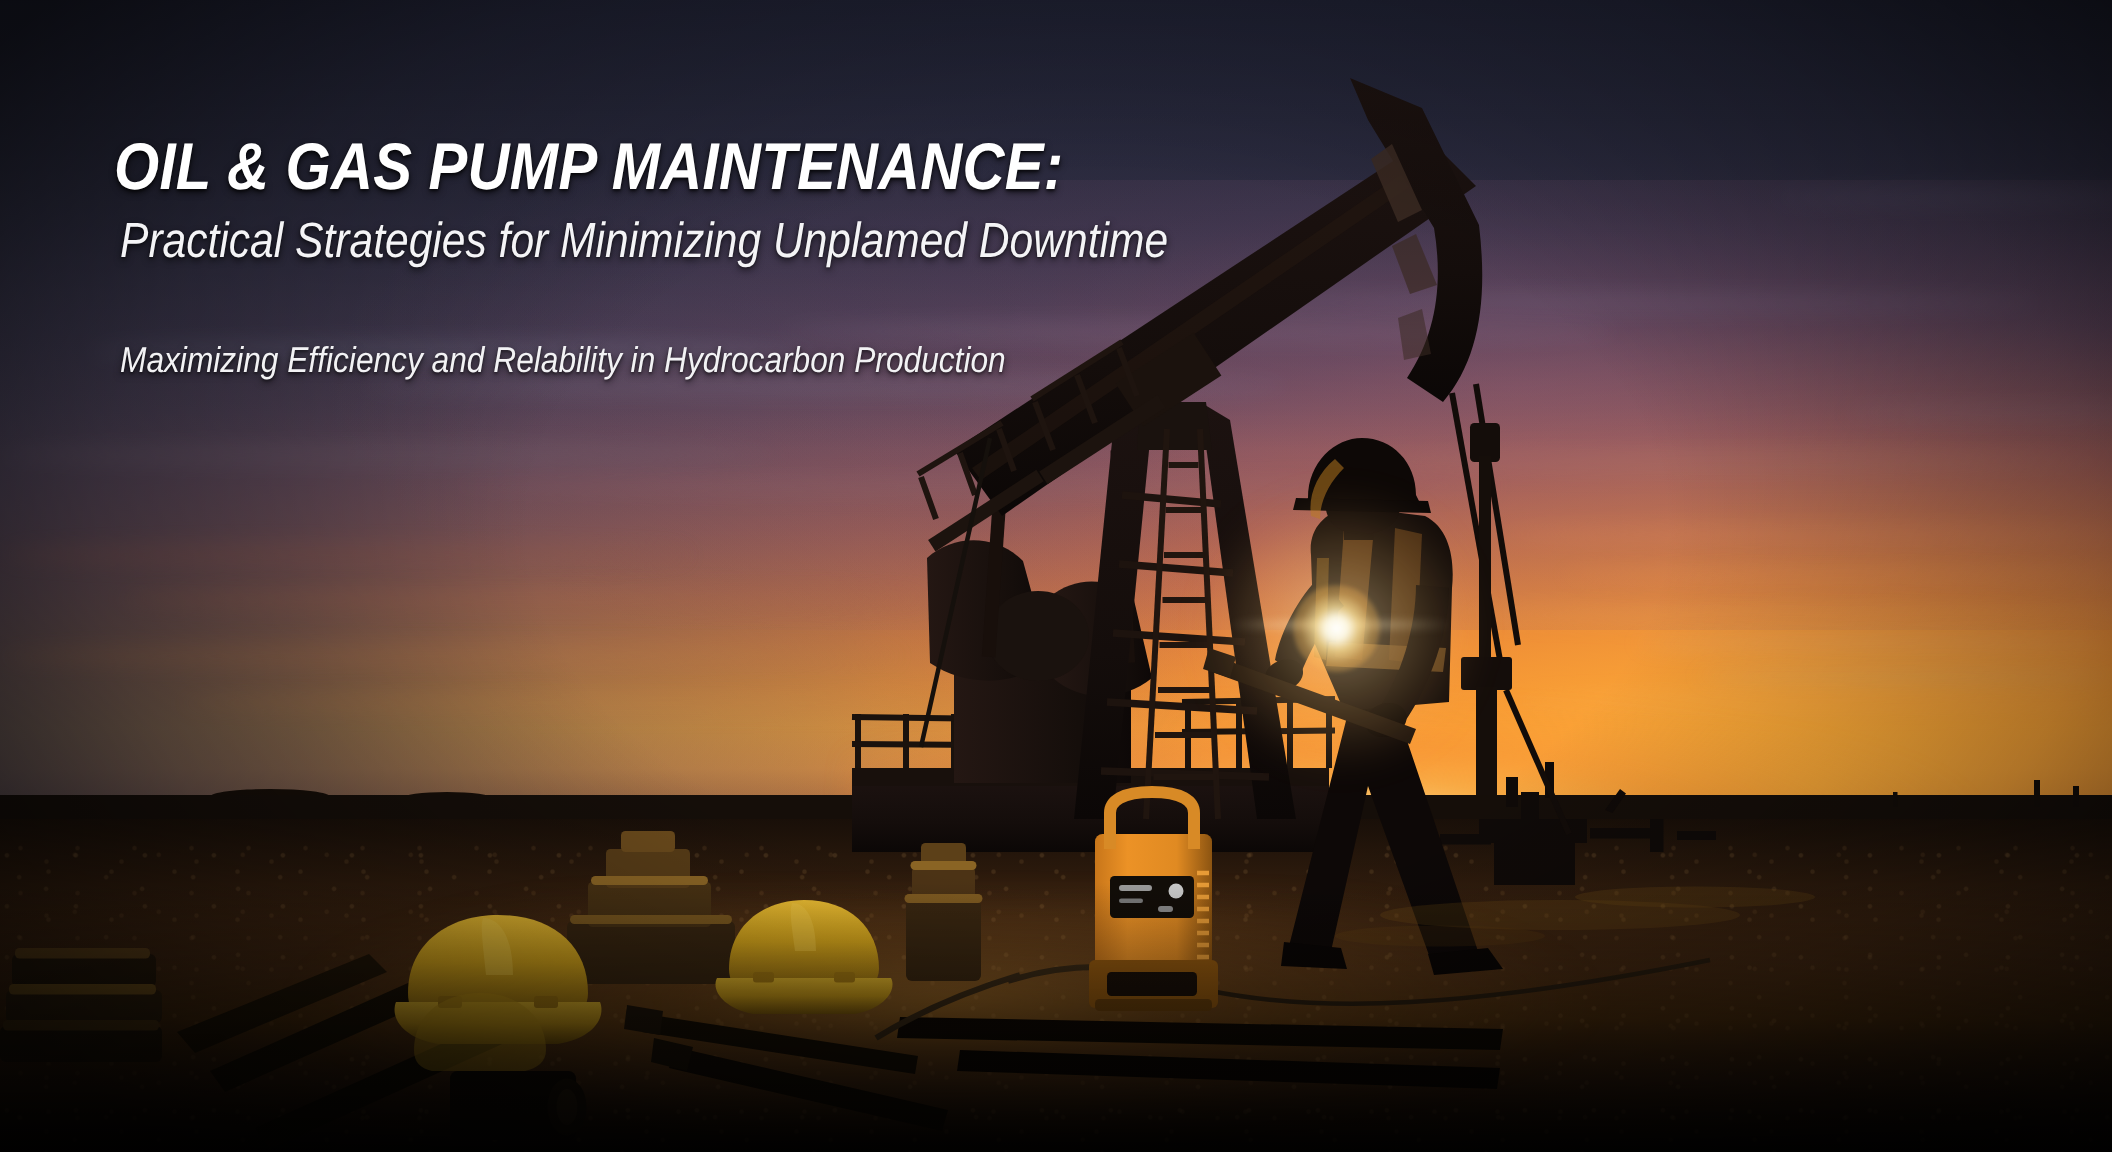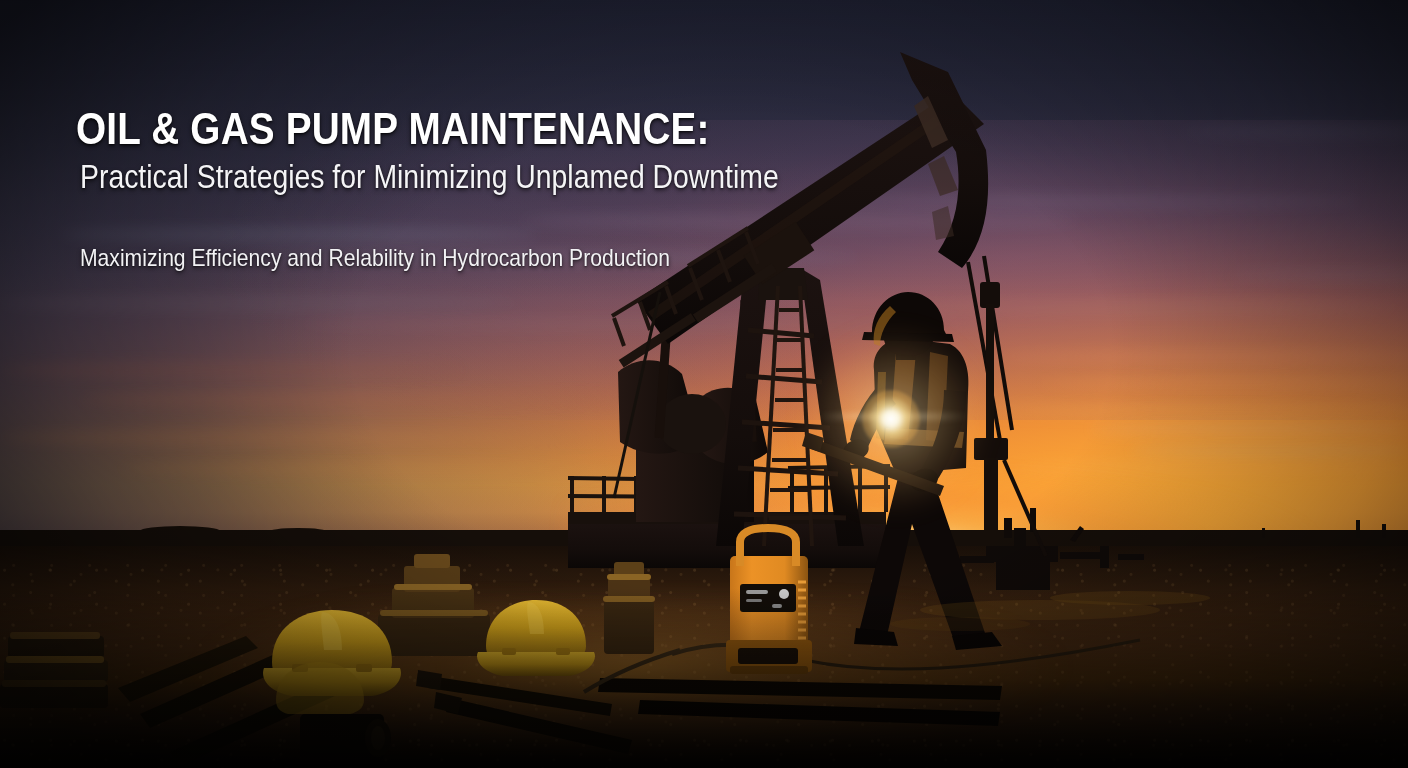--- a/index.html
+++ b/index.html
@@ -146,22 +146,23 @@
 
   
   .farhill{
     position:absolute; background:#160e08; border-radius:50% 50% 0 0;
   }
 
   svg.layer{ position:absolute; left:0; top:0; width:1408px; height:768px; overflow:visible; }
 
   
   .textblock{
-    position:absolute; left:76px; top:105px; width:760px;
+    position:absolute; left:76px; top:88px; width:760px;
     z-index:40;
+    font-style:italic;
   }
   .title{
     font-family:"Liberation Sans", sans-serif;
     font-weight:700;
     font-size:44px;
     line-height:48px;
     letter-spacing:.2px;
     color:#ffffff;
     transform:scaleX(.88);
     transform-origin:left center;

